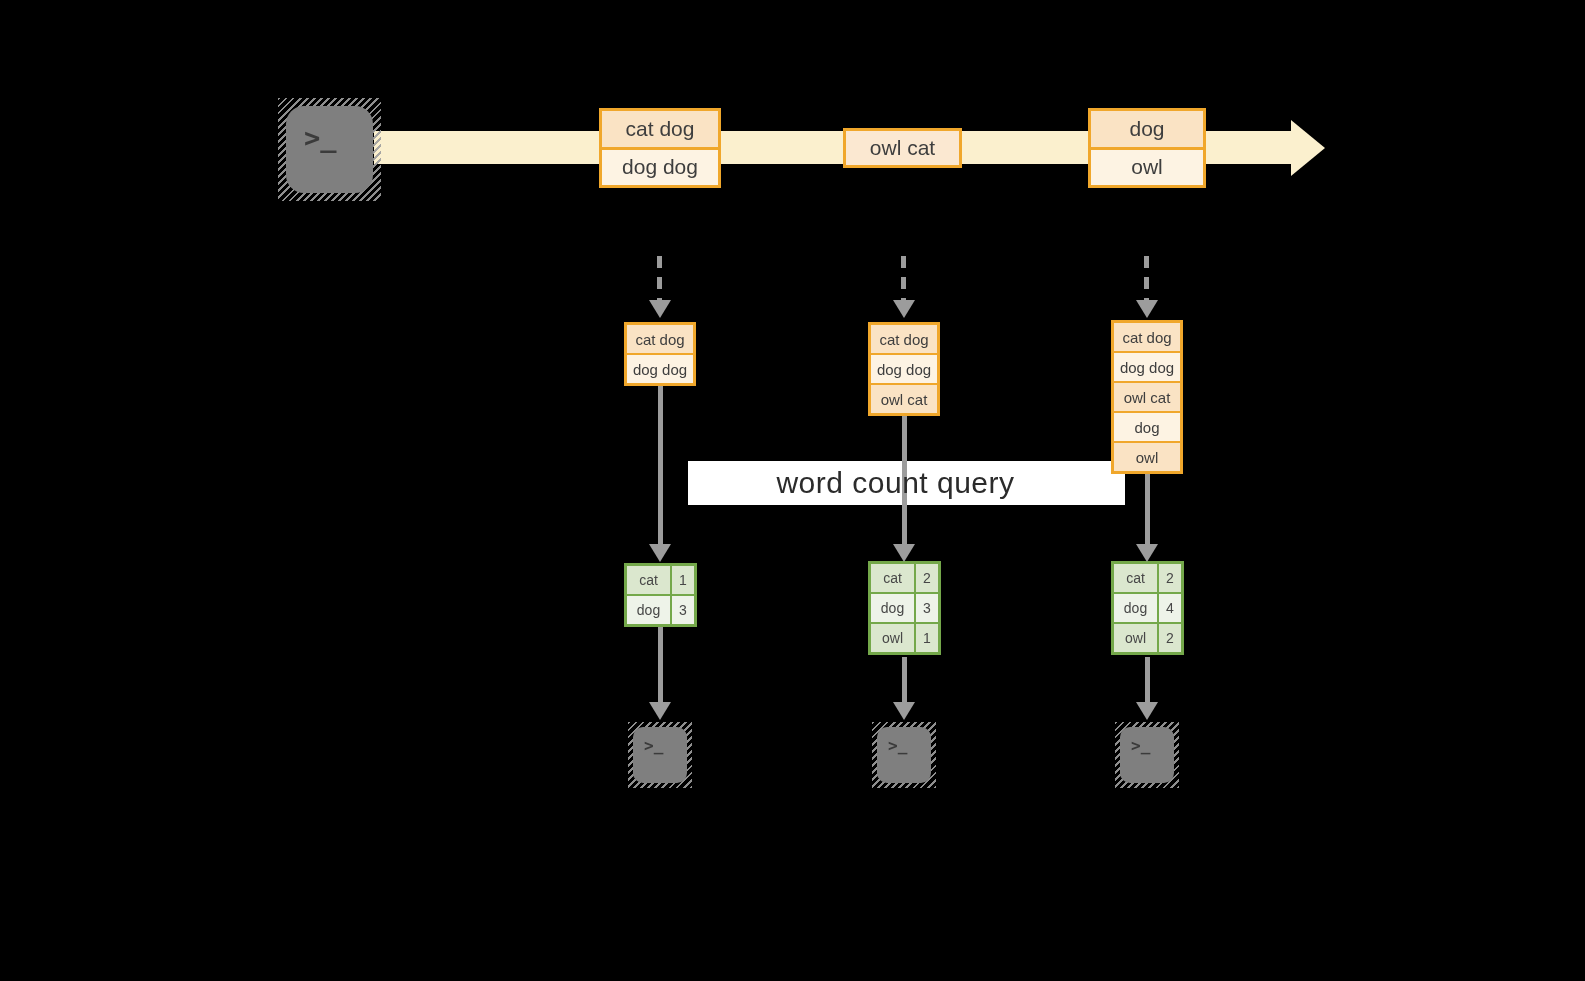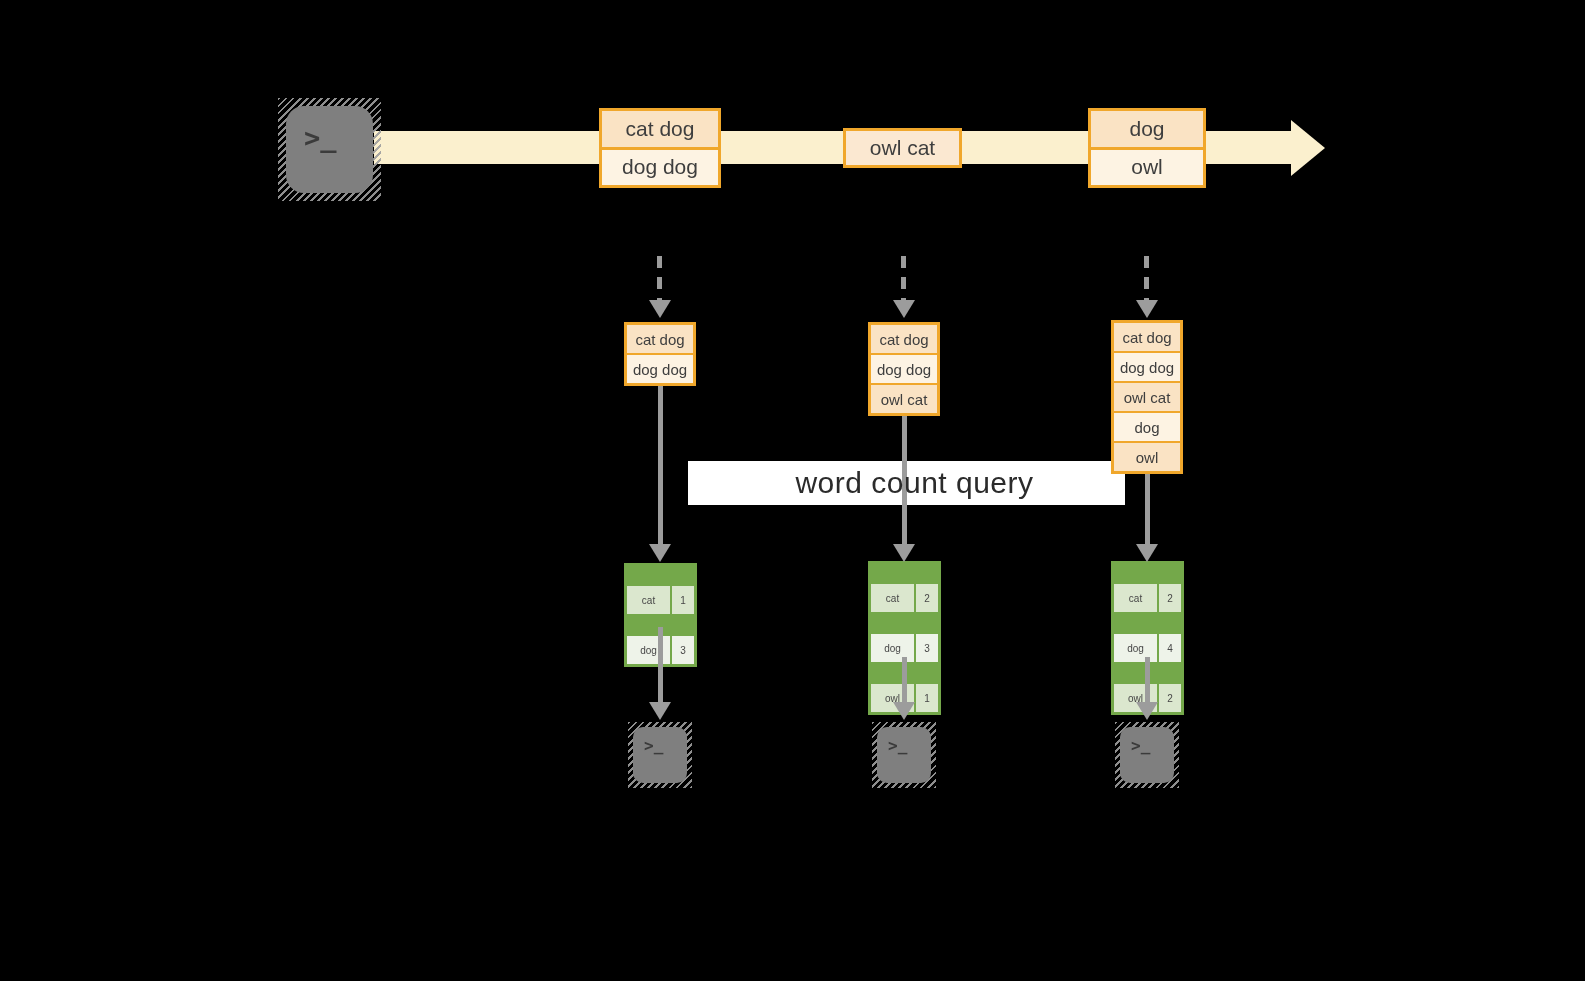--- a/index.html
+++ b/index.html
@@ -49,21 +49,21 @@
   .fill-c{background:var(--peach-light,#FBE8D1);}
 
   
   .gtable{
     border:3px solid var(--green-border,#74A84A);
     background:var(--green-border,#74A84A);
     display:grid;grid-template-columns:43px 22px;gap:2px;
   }
   .gcell{
     height:28px;display:flex;align-items:center;justify-content:center;
-    font-size:10px;color:#474747;margin-top:20px;
+    font-size:14px;color:#474747;
   }
   .ga{background:var(--green-dark,#DBE7CE);}
   .gb{background:var(--green-light,#EEF3E9);}
 
   
   .vline{width:5px;background:var(--arrow-gray,#9C9C9C);z-index:2;}
   .vdash{
     width:5px;z-index:2;
     background:repeating-linear-gradient(180deg,
       var(--arrow-gray,#9C9C9C) 0 12px, transparent 12px 21px);
@@ -152,21 +152,21 @@
 
   <div class="abs stack" style="left:1111px;top:320px;width:72px;height:154px;z-index:2;">
     <div class="srow fill-a">cat dog</div>
     <div class="srow fill-b">dog dog</div>
     <div class="srow fill-a">owl cat</div>
     <div class="srow fill-b">dog</div>
     <div class="srow fill-a">owl</div>
   </div>
 
   <div class="abs band" style="left:688px;top:461px;width:437px;height:44px;"></div>
-  <div class="abs band-label" style="left:696px;top:461px;width:437px;height:44px;">word count query</div>
+  <div class="abs band-label" style="left:677px;top:461px;width:437px;height:44px;">word count query</div>
 
   <div class="abs vline" style="left:658px;top:386px;height:158px;"></div>
   <div class="abs ahead" style="left:649px;top:544px;"></div>
 
   <div class="abs vline" style="left:902px;top:416px;height:128px;"></div>
   <div class="abs ahead" style="left:893px;top:544px;"></div>
 
   <div class="abs vline" style="left:1145px;top:474px;height:70px;"></div>
   <div class="abs ahead" style="left:1136px;top:544px;"></div>
 

